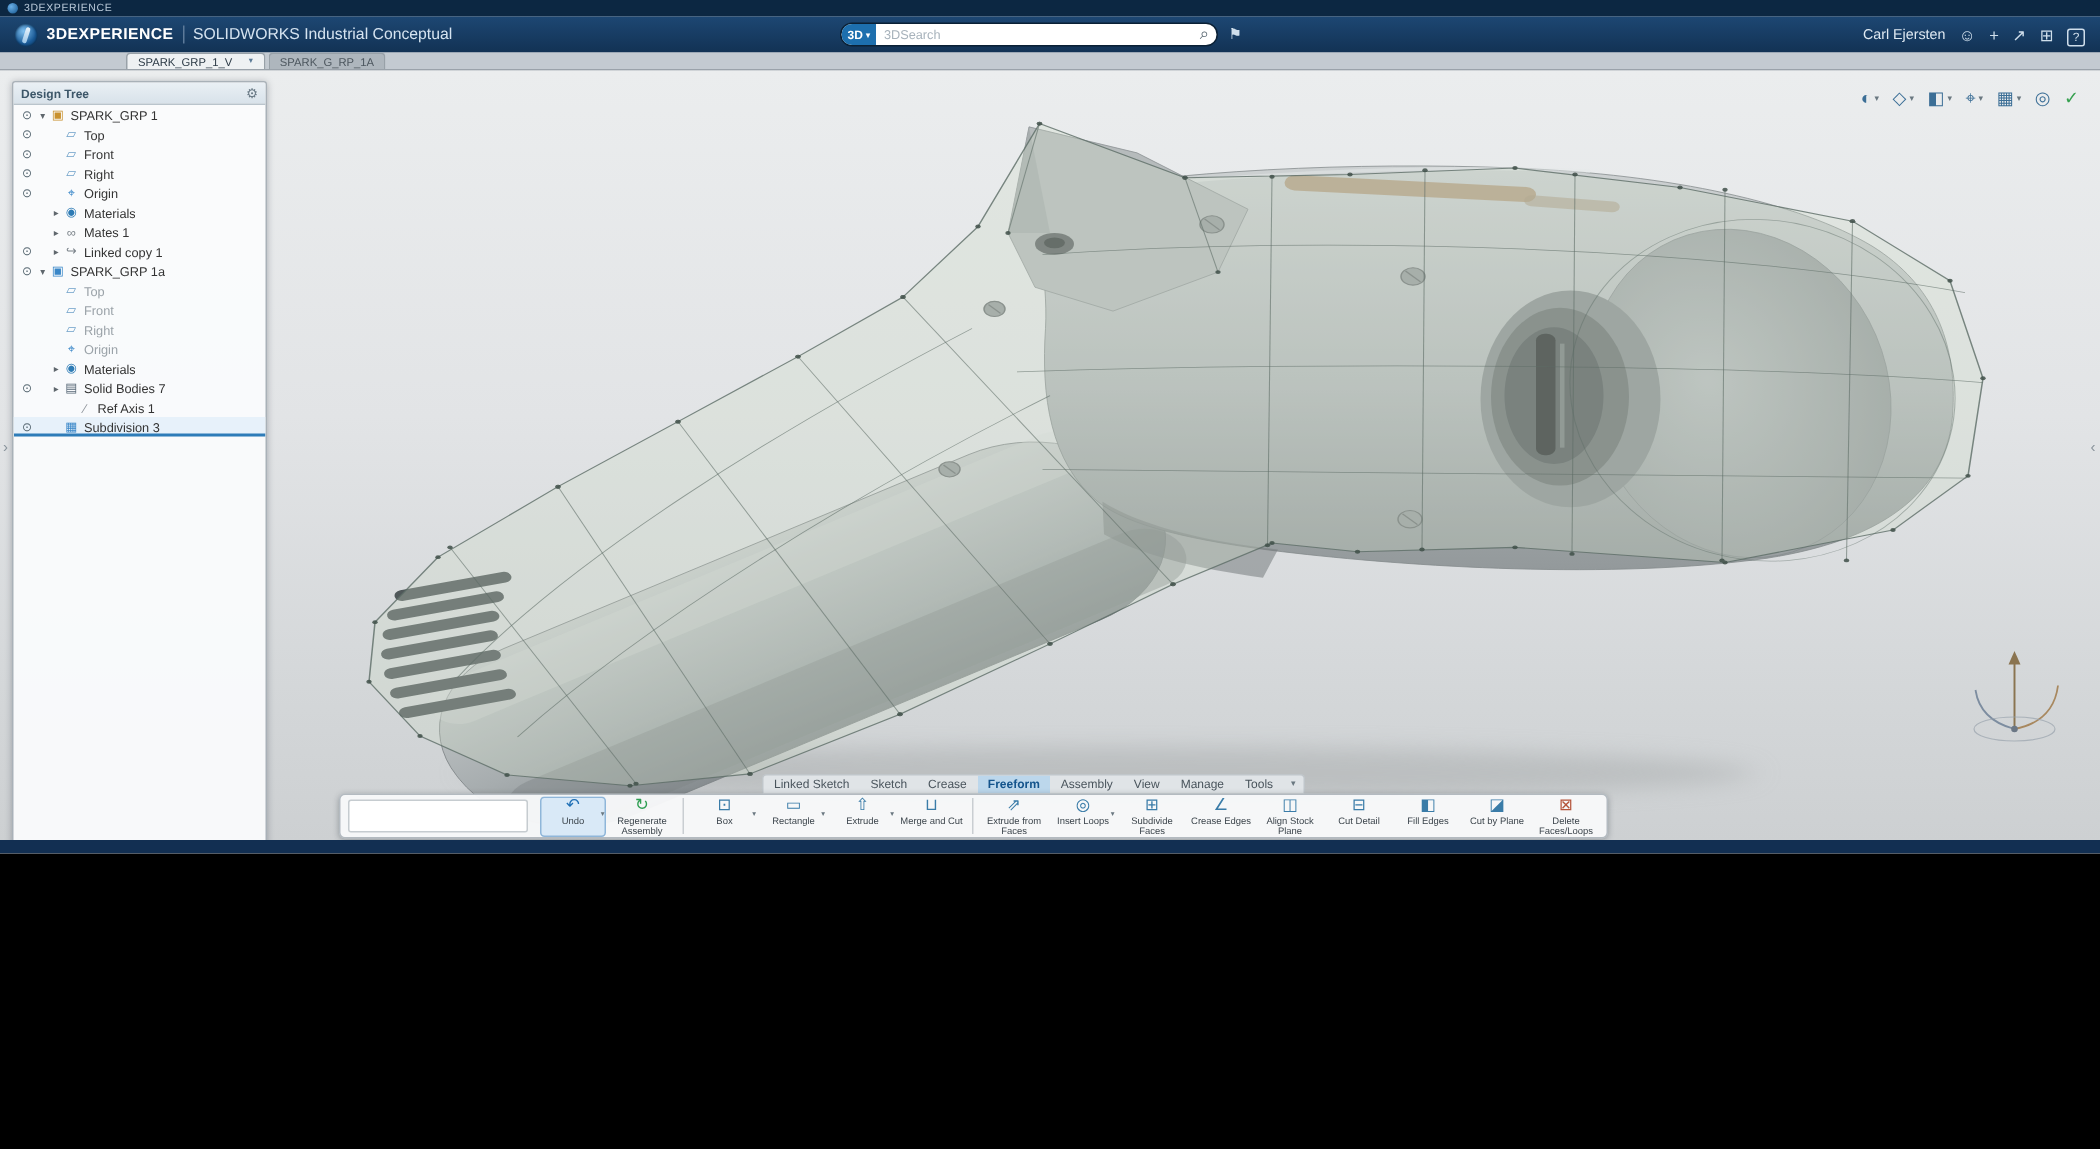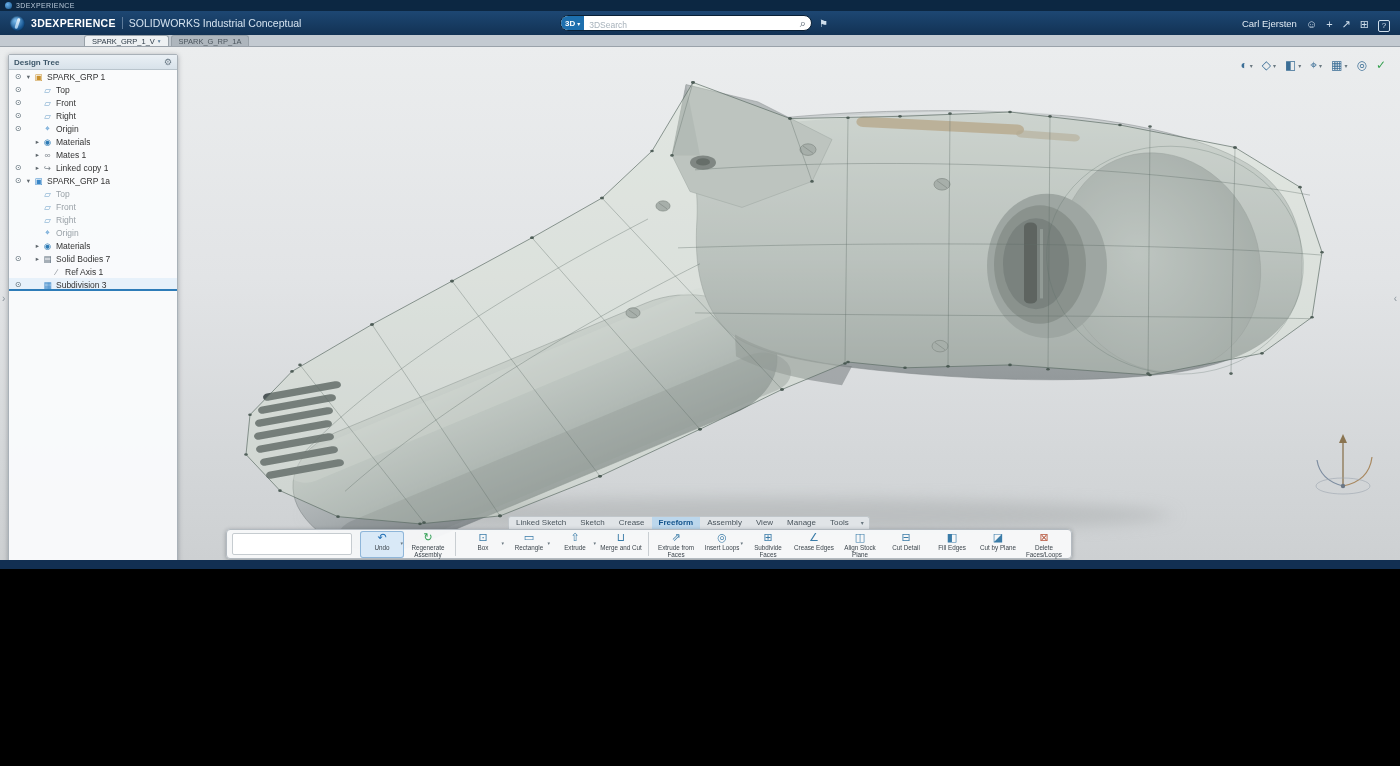--- a/index.html
+++ b/index.html
@@ -14,35 +14,35 @@
 
 
 .header{position:absolute;top:11px;left:0;right:0;height:24px;background:linear-gradient(#1d4773,#123254);display:flex;align-items:center;padding:0 10px;color:#fff}
 .h-left{display:flex;align-items:center;gap:6px}
 .compass{width:15px;height:15px;border-radius:50%;background:radial-gradient(circle at 38% 32%,#7fc0f0,#1a5a96 60%,#0d3b68);box-shadow:inset 0 0 2px #041a30;position:relative;flex:0 0 15px}
 .compass:after{content:"";position:absolute;left:6px;top:2px;width:3px;height:11px;background:linear-gradient(#eaf4fc,#9cc6e8);border-radius:2px;transform:rotate(18deg)}
 .brand{font-size:10.5px;font-weight:bold;letter-spacing:.3px}
 .sep-v{width:1px;height:12px;background:#5d7a99}
 .app-title{font-size:10.5px;color:#d5e3f0}
 .search-wrap{position:absolute;left:560px;top:4px;display:flex;align-items:center}
-.search-box{display:flex;align-items:flex-end;background:#fff;border-radius:8px;height:16px;width:252px;overflow:hidden;border:1px solid #0a2035}
+.search-box{display:flex;align-items:center;background:#fff;border-radius:8px;height:16px;width:252px;overflow:hidden;border:1px solid #0a2035}
 .scope{background:#1d6fae;color:#fff;font-size:8px;height:100%;display:flex;align-items:center;padding:0 4px;gap:2px}
 .scope .car{font-size:6px;font-style:normal}
 .s-input{border:0;outline:0;flex:1;font-size:8.5px;padding:0 5px;color:#333;min-width:0}
 .s-input::placeholder{color:#a7b2bb}
 .s-mag{color:#55636e;font-size:11px;padding:0 5px;line-height:14px}
 .s-tag{color:#cfdeeb;font-size:10px;margin-left:7px}
 .h-right{margin-left:auto;display:flex;align-items:center;gap:9px}
 .uname{font-size:9.5px;color:#dfe9f2}
 .hic{font-size:11px;color:#cfdeeb;line-height:12px}
 .hic-box{border:1px solid #cfdeeb;border-radius:2px;font-size:8px;width:12px;height:12px;display:inline-flex;align-items:center;justify-content:center}
 
 
 .doctabs{position:absolute;top:35px;left:0;right:0;height:12px;background:#c3cad1;border-bottom:1px solid #9aa2aa;display:flex;align-items:flex-end;padding-left:84px;gap:2px}
-.dtab{height:11px;display:flex;align-items:center;gap:3px;background:#aeb6bd;border:1px solid #98a1a8;border-bottom:0;border-radius:3px 3px 0 0;padding:0 7px;font-size:7.5px;color:#4c565e;white-space:nowrap}
+.dtab{height:11px;display:flex;align-items:center;gap:11px;background:#aeb6bd;border:1px solid #98a1a8;border-bottom:0;border-radius:3px 3px 0 0;padding:0 7px;font-size:7.5px;color:#4c565e;white-space:nowrap}
 .dtab.act{background:#eef1f3;color:#2c3a46}
 .dtab .car{font-size:5.5px;color:#5a7a96}
 
 
 .viewport{position:absolute;top:47px;left:0;right:0;bottom:9px;background:linear-gradient(#ebedee 0%,#e2e4e6 45%,#d4d7d9 80%,#cdd0d2 100%);overflow:hidden}
 .scene{position:absolute;inset:0;width:100%;height:100%}
 
 
 .tree{position:absolute;left:8px;top:7px;width:170px;height:662px;background:rgba(251,252,253,.93);border:1px solid #a9b1b8;box-shadow:0 1px 5px rgba(40,50,60,.35);border-radius:2px;overflow:hidden}
 .tree-hd{height:15px;background:linear-gradient(#eaf0f5,#d8e2ea);border-bottom:1px solid #b9c4cc;display:flex;align-items:center;padding:0 5px;font-size:8px;color:#3c5668;font-weight:bold}

